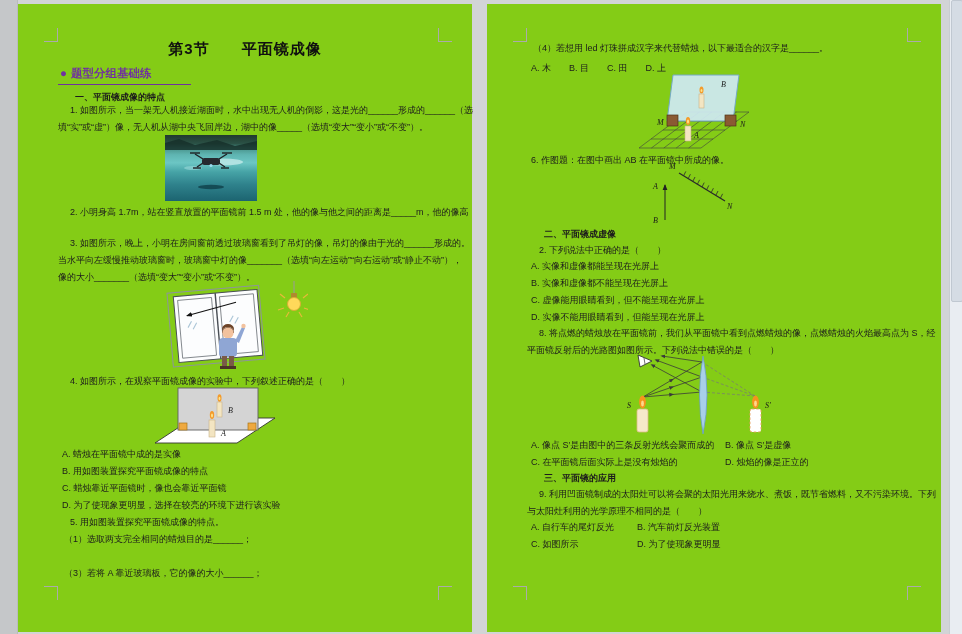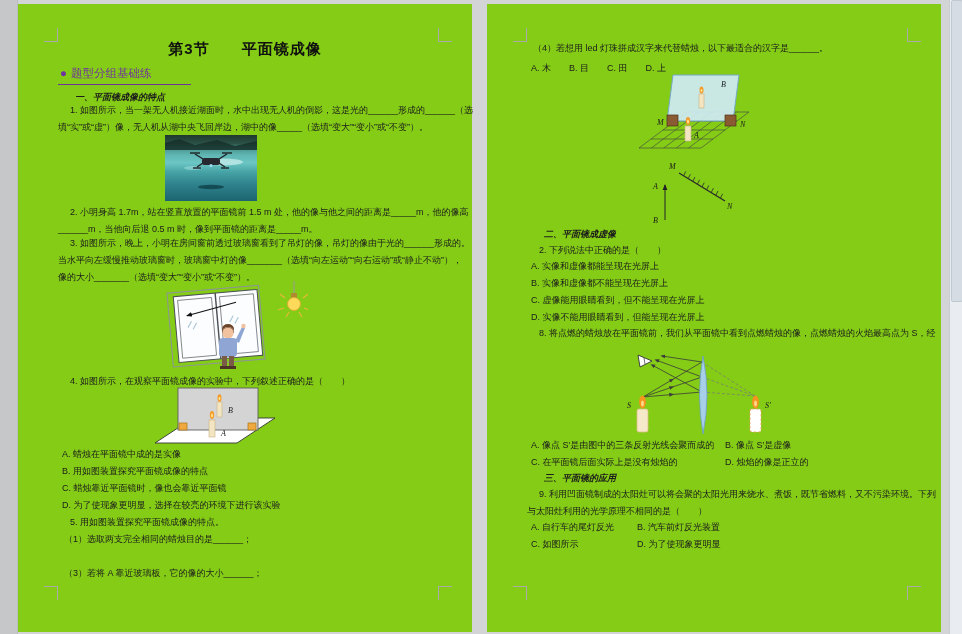--- a/index.html
+++ b/index.html
@@ -11,25 +11,25 @@
   .scrollbar{position:absolute;right:0;top:0;width:13px;height:634px;background:#e9edf2;border-left:1px solid #c9cdd1;box-sizing:border-box;}
   .scroll-thumb{position:absolute;left:1px;top:0;width:10px;height:300px;background:#d5dce4;border:1px solid #c0c8d1;border-radius:2px;}
   .dots{position:absolute;left:28px;top:45px;width:3px;height:3px;background:#4f4f4f;
         box-shadow:5px 0 #4f4f4f,0 5px #4f4f4f,5px 5px #4f4f4f,0 10px #4f4f4f,5px 10px #4f4f4f;}
   .crop{position:absolute;width:14px;height:14px;box-sizing:border-box;}
   .crop.tl{border-right:1px solid #ababab;border-bottom:1px solid #ababab;}
   .crop.tr{border-left:1px solid #ababab;border-bottom:1px solid #ababab;}
   .crop.bl{border-right:1px solid #ababab;border-top:1px solid #ababab;}
   .crop.br{border-left:1px solid #ababab;border-top:1px solid #ababab;}
   .title{position:absolute;left:0;width:100%;text-align:center;top:36px;font-size:15px;font-weight:700;color:#101010;letter-spacing:1px;}
-  .sec-h{position:absolute;left:40px;top:62px;color:#7030a0;font-weight:400;font-size:11.5px;
+  .sec-h{position:absolute;left:40px;top:62px;color:#7030a0;font-weight:700;font-size:11.5px;
          border-bottom:1px solid #7030a0;padding:0 40px 3px 2px;white-space:nowrap;}
   .sec-h .bl{margin-right:4px;}
   .ln{position:absolute;font-size:9px;color:#1c1c1c;white-space:nowrap;}
-  .b{font-weight:700;font-style:italic;}
+  .b{font-weight:700;}
   .fig{position:absolute;}
   svg text.lbl{font:italic 8px "Liberation Serif","DejaVu Serif",serif;fill:#1a1a1a;}
 </style>
 </head>
 <body>
 
 <div class="left-strip"></div>
 <div class="dots"></div>
 
 <div class="page" id="page1">
@@ -74,21 +74,20 @@
         <line x1="57" y1="18" x2="67" y2="18"></line>
       <line x1="28" y1="33" x2="36" y2="33"></line>
         <line x1="56" y1="33" x2="64" y2="33"></line>
     </g>
     <rect x="37" y="23" width="18" height="7" rx="2.5" fill="#262a30"></rect>
     <circle cx="46" cy="30.5" r="1.6" fill="#9adcf0"></circle>
     <ellipse cx="46" cy="52" rx="13" ry="2.2" fill="#10434c" opacity=".85"></ellipse>
   </svg>
 
   <div class="ln" style="left:52px;top:202px">2. 小明身高 1.7m，站在竖直放置的平面镜前 1.5 m 处，他的像与他之间的距离是_____m，他的像高</div>
-  <div class="ln" style="left:40px;top:219px">______m，当他向后退 0.5 m 时，像到平面镜的距离是_____m。</div>
   <div class="ln" style="left:52px;top:233px">3. 如图所示，晚上，小明在房间窗前透过玻璃窗看到了吊灯的像，吊灯的像由于光的______形成的。</div>
   <div class="ln" style="left:40px;top:267px">像的大小_______（选填“变大”“变小”或“不变”）。</div>
   <div class="ln" style="left:40px;top:250px">当水平向左缓慢推动玻璃窗时，玻璃窗中灯的像_______（选填“向左运动”“向右运动”或“静止不动”），</div>
 
   <svg class="fig" style="left:140px;top:277px" width="150" height="92" viewBox="0 0 150 92">
     <defs>
         <marker id="ah1" markerWidth="7" markerHeight="7" refX="5" refY="3" orient="auto">
           <path d="M6,3 L0,0.6 L0,5.4 Z" fill="#111"></path>
         </marker>
       </defs>
@@ -186,20 +185,21 @@
     <rect x="88" y="41" width="11" height="11" fill="#8a5a33" stroke="#4f3118" stroke-width=".7"></rect>
     <rect x="48" y="52" width="6" height="15" fill="#f3e5c2" stroke="#c9b387" stroke-width=".6"></rect>
     <ellipse cx="51" cy="47" rx="2.2" ry="4" fill="#f49b2a"></ellipse>
       <ellipse cx="51" cy="47.5" rx="1" ry="2" fill="#fde28a"></ellipse>
     <text class="lbl" x="20" y="51">M</text>
     <text class="lbl" x="103" y="53">N</text>
     <text class="lbl" x="84" y="13">B</text>
     <text class="lbl" x="57" y="64">A</text>
   </svg>
 
+  <div class="ln" style="left:44px;top:150px">6. 作图题：在图中画出 AB 在平面镜中所成的像。</div>
 
   <svg class="fig" style="left:160px;top:156px" width="90" height="66" viewBox="0 0 90 66">
     <defs>
         <marker id="ah2" markerWidth="8" markerHeight="8" refX="5" refY="3" orient="auto">
           <path d="M6,3 L0,0.6 L0,5.4 Z" fill="#222"></path>
         </marker>
       </defs>
     <line x1="32" y1="13" x2="78" y2="41" stroke="#2a2a2a" stroke-width="1.3"></line>
     <g stroke="#2a2a2a" stroke-width=".8">
       <line x1="36.6" y1="15.8" x2="38.8" y2="11.4"></line>
@@ -219,20 +219,21 @@
     <text class="lbl" x="6" y="63">B</text>
   </svg>
 
   <div class="ln b" style="left:57px;top:224px">二、平面镜成虚像</div>
   <div class="ln" style="left:52px;top:240px">2. 下列说法中正确的是（　　）</div>
   <div class="ln" style="left:44px;top:256px">A. 实像和虚像都能呈现在光屏上</div>
   <div class="ln" style="left:44px;top:273px">B. 实像和虚像都不能呈现在光屏上</div>
   <div class="ln" style="left:44px;top:290px">C. 虚像能用眼睛看到，但不能呈现在光屏上</div>
   <div class="ln" style="left:44px;top:307px">D. 实像不能用眼睛看到，但能呈现在光屏上</div>
   <div class="ln" style="left:52px;top:323px">8. 将点燃的蜡烛放在平面镜前，我们从平面镜中看到点燃蜡烛的像，点燃蜡烛的火焰最高点为 S，经</div>
+  <div class="ln" style="left:40px;top:340px">平面镜反射后的光路图如图所示。下列说法中错误的是（　　）</div>
 
   <svg class="fig" style="left:125px;top:350px" width="185" height="82" viewBox="0 0 185 82">
     <defs>
         <marker id="ah3" markerWidth="8" markerHeight="8" refX="4" refY="3" orient="auto">
           <path d="M6,3 L0,0.6 L0,5.4 Z" fill="#3a3a3a"></path>
         </marker>
       </defs>
     <g stroke="#777" stroke-width=".7" stroke-dasharray="3,2">
       <line x1="90" y1="8" x2="143" y2="42"></line>
         <line x1="90" y1="23" x2="143" y2="42"></line>

